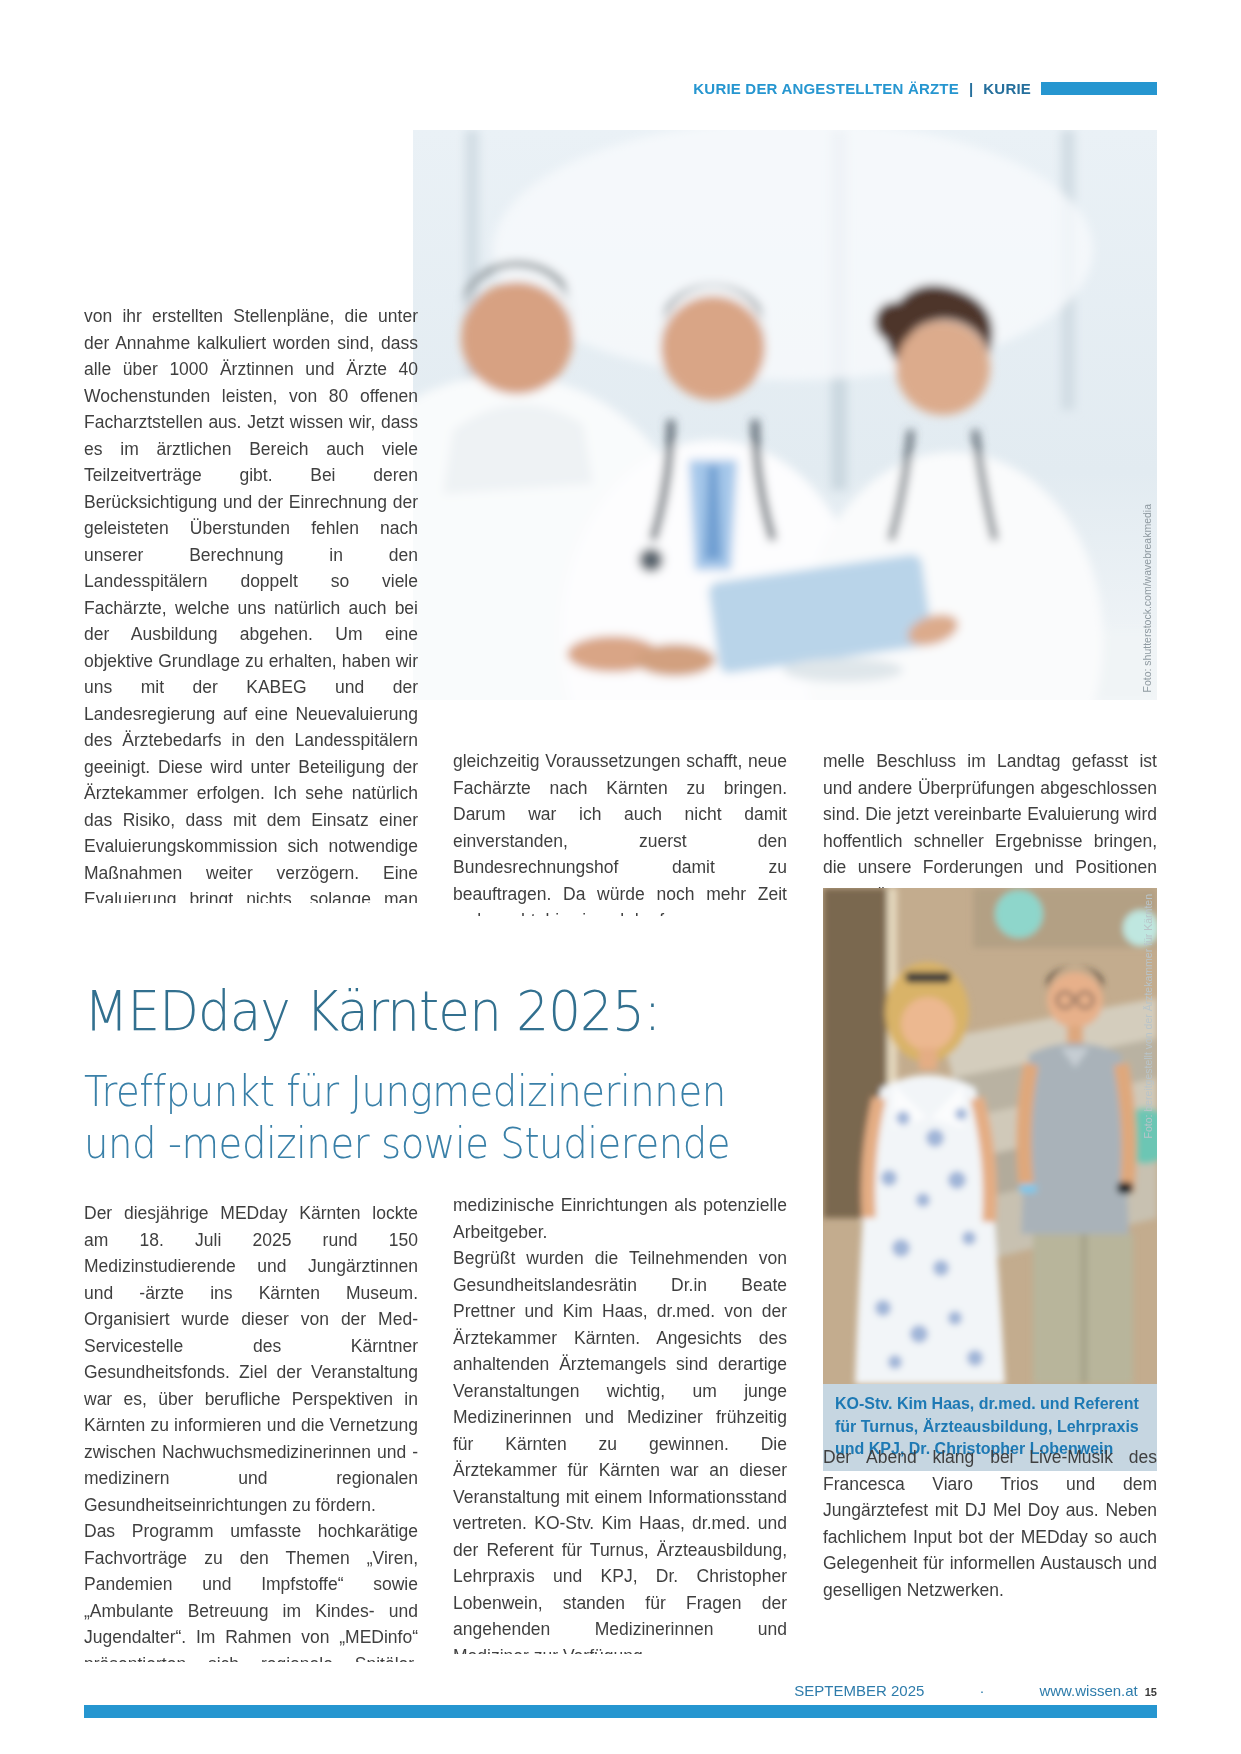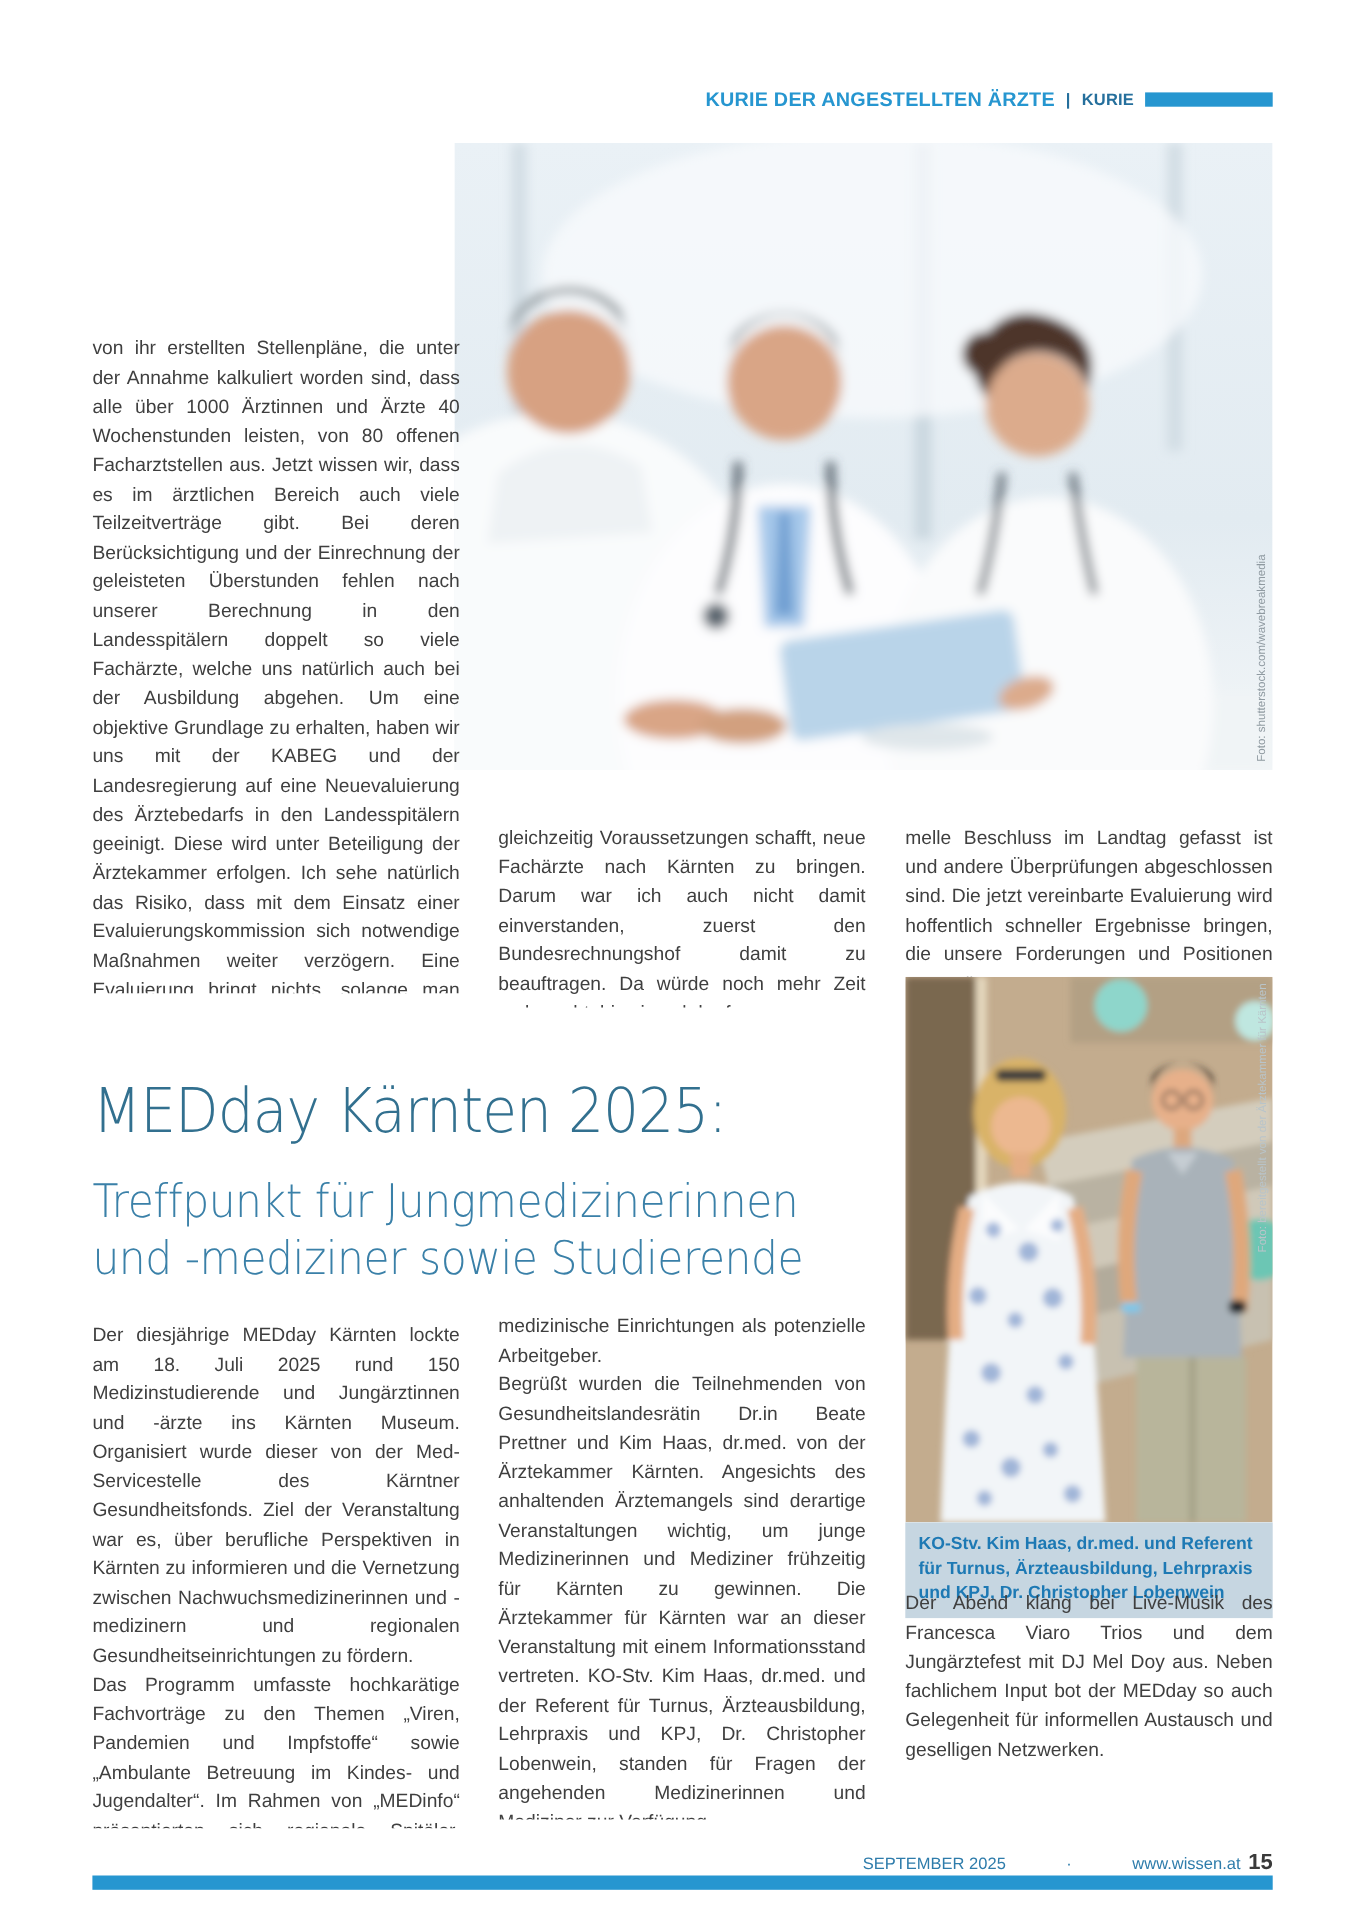--- a/index.html
+++ b/index.html
@@ -3,21 +3,21 @@
 <meta charset="utf-8">
 <style>
   html,body{margin:0;padding:0;background:#9a9a9a;}
   .page{
     position:relative;width:1241px;height:1754px;background:#ffffff;
     font-family:"Liberation Sans",sans-serif;color:#3f3f3f;overflow:hidden;
     margin:0 auto;
   }
   
   .kicker{position:absolute;top:80px;right:84px;display:flex;align-items:center;gap:10px;}
-  .kicker .cat{color:#2696d0;font-weight:bold;font-size:18px;letter-spacing:.2px;}
+  .kicker .cat{color:#2696d0;font-weight:bold;font-size:15px;letter-spacing:.2px;}
   .kicker .sep,.kicker .sec{color:#256f9c;font-weight:bold;font-size:15px;letter-spacing:.2px;}
   .kicker-bar{width:116px;height:13px;background:#2696d0;}
   
   .photo1{position:absolute;left:413px;top:130px;width:744px;height:570px;overflow:hidden;}
   .photo2{position:absolute;left:823px;top:888px;width:334px;height:496px;overflow:hidden;}
   .vcredit{
     position:absolute;color:#8f9aa1;font-size:10.5px;line-height:11px;
     writing-mode:vertical-rl;transform:rotate(180deg);white-space:nowrap;
   }
   .photo1 .vcredit{right:4px;bottom:8px;}
@@ -49,21 +49,21 @@
   }
   
   .caption{
     position:absolute;left:823px;top:1384px;width:334px;box-sizing:border-box;
     background:#c6d6e1;color:#1d79b4;font-weight:bold;font-size:16px;
     line-height:22.5px;padding:9px 12px 10px 12px;
   }
   
   .footer{position:absolute;top:1682px;right:84px;display:flex;align-items:baseline;gap:7px;font-size:15px;}
   .footer .issue,.footer .dot,.footer .site{color:#2e7cab;margin-left:48px;}
-  .footer .pnum{color:#3a3a3a;font-weight:bold;font-size:20px;}
+  .footer .pnum{color:#3a3a3a;font-weight:bold;font-size:11px;}
   .footer-bar{position:absolute;left:84px;right:84px;top:1705px;height:13px;background:#2696d0;}
 </style>
 </head>
 <body>
 
 <div class="page">
 
   <div class="kicker">
     <span class="cat">KURIE DER ANGESTELLTEN ÄRZTE</span>
     <span class="sep">|</span>

